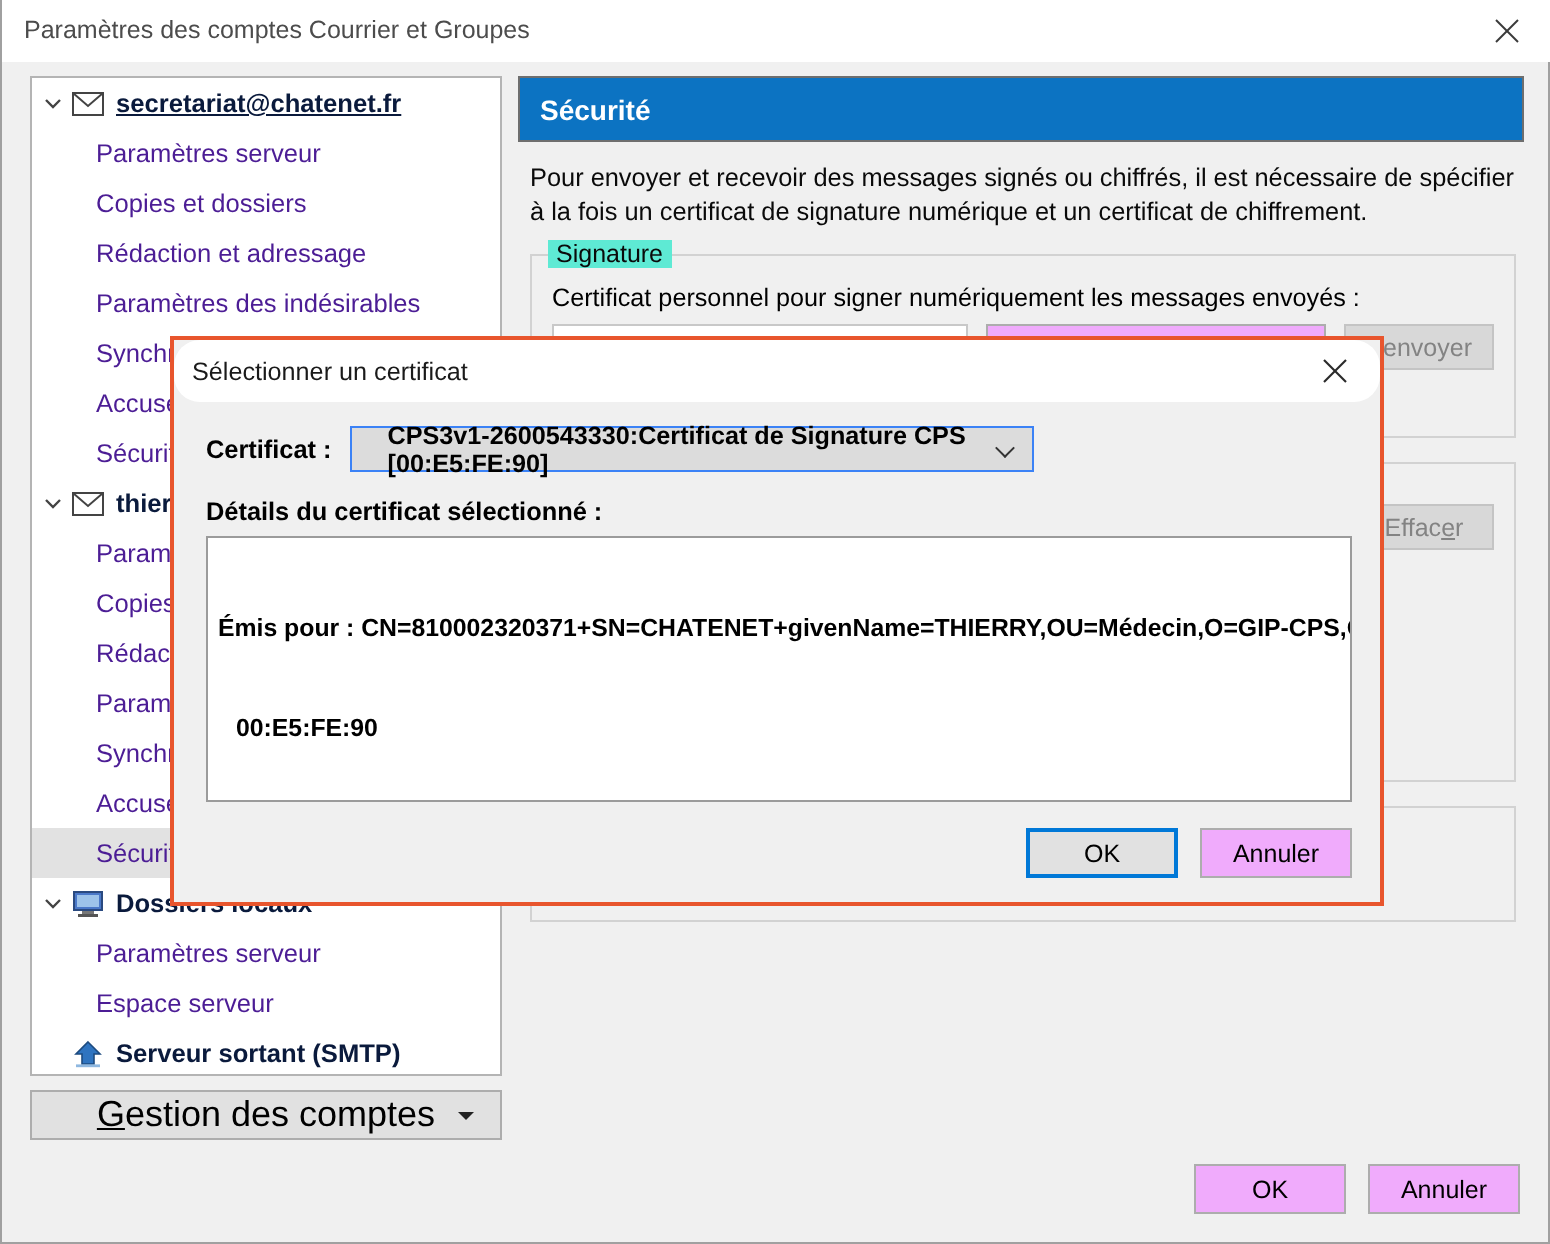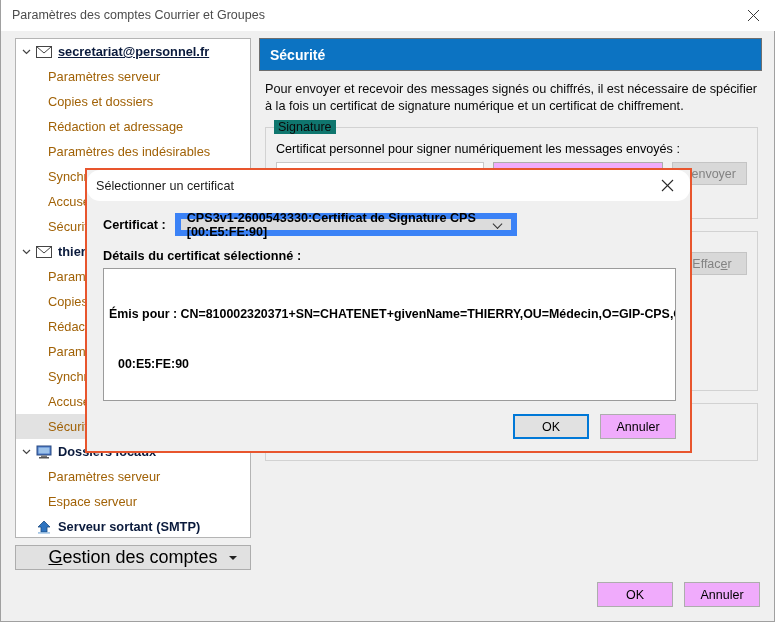--- a/index.html
+++ b/index.html
@@ -52,21 +52,21 @@
   }
   .tree-row {
     height: 25px;
     display: flex; align-items: center;
     padding-left: 4px;
     white-space: nowrap;
     cursor: default;
   }
   .tree-row.child { padding-left: 32px; }
   .tree-row.selected { background: #e2e2e2; }
-  .tree-label { font-size: 12.8px; color: #a16207; }
+  .tree-label { font-size: 12.8px; color: #4c1d95; }
   .tree-row.account .tree-label {
     font-weight: bold;
     color: #0a1a3c;
   }
   .tree-row.account.underlined .tree-label {
     text-decoration: underline;
   }
   .chev {
     width: 13px; height: 13px;
     display: inline-flex; align-items: center; justify-content: center;
@@ -126,21 +126,21 @@
   }
   .groupbox {
     position: relative;
     margin: 12px 4px 0 6px;
     border: 1px solid #d2d2d2;
     padding: 14px 10px 12px 10px;
   }
   .groupbox > .gb-title {
     position: absolute;
     top: -8px; left: 8px;
-    background: #0f766e;
+    background: #5eead4;
     padding: 0 4px;
     font-size: 12.5px;
     color: #0a0a0a;
   }
   .gb-desc { font-size: 12.6px; margin-bottom: 6px; }
   .row-fields {
     display: flex; align-items: center; gap: 9px;
   }
   .text-field {
     height: 23px;
@@ -197,23 +197,23 @@
     display: flex; align-items: center; justify-content: center;
     cursor: default;
   }
   #modal-body { padding: 12px 14px 0 16px; font-weight: bold; }
   .cert-row { display: flex; align-items: center; gap: 9px; }
   .cert-label { font-size: 12.7px; }
   .combo {
     position: relative;
     width: 342px; height: 23px;
     background: #dcdcdc;
-    border: 6px solid #3b82f6;
+    border: 1px solid #3b82f6;
     display: flex; align-items: center;
-    padding-left: 6px;
+    padding-left: 18px;
     font-size: 12.6px;
     cursor: default;
   }
   .combo .cb-arrow {
     position: absolute; right: 10px; top: 50%;
     margin-top: -2px;
     width: 7px; height: 7px;
     border-right: 1.4px solid #333;
     border-bottom: 1.4px solid #333;
     transform: translateY(-35%) rotate(45deg);
@@ -263,21 +263,21 @@
         <svg width="9" height="9" viewBox="0 0 9 9">
             <polyline points="1,3 4.5,6.5 8,3" fill="none" stroke="#444" stroke-width="1.2"></polyline>
           </svg>
       </span>
       <span class="ico">
         <svg width="16" height="12" viewBox="0 0 16 12">
           <rect x="0.5" y="0.5" width="15" height="11" fill="#fff" stroke="#444"></rect>
           <polyline points="0.5,0.5 8,7 15.5,0.5" fill="none" stroke="#444"></polyline>
         </svg>
       </span>
-      <span class="tree-label">secretariat@personnel.fr</span>
+      <span class="tree-label">secretariat@chatenet.fr</span>
     </div>
 
     <div class="tree-row child">
       <span class="tree-label">Paramètres serveur</span>
     </div>
     <div class="tree-row child">
       <span class="tree-label">Copies et dossiers</span>
     </div>
     <div class="tree-row child">
       <span class="tree-label">Rédaction et adressage</span>

